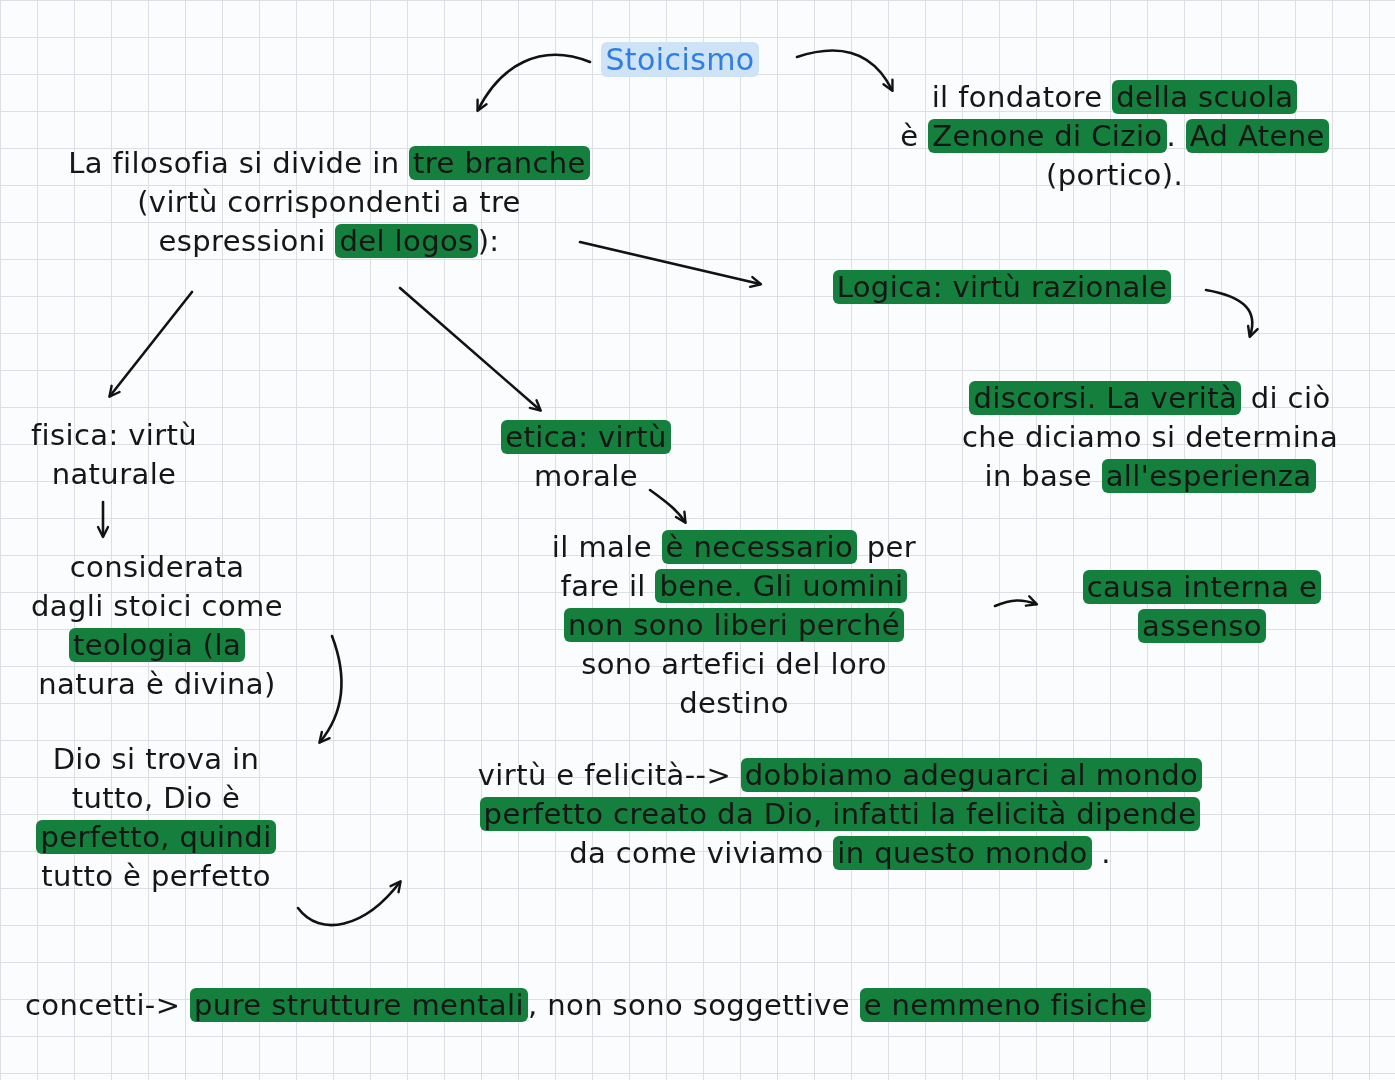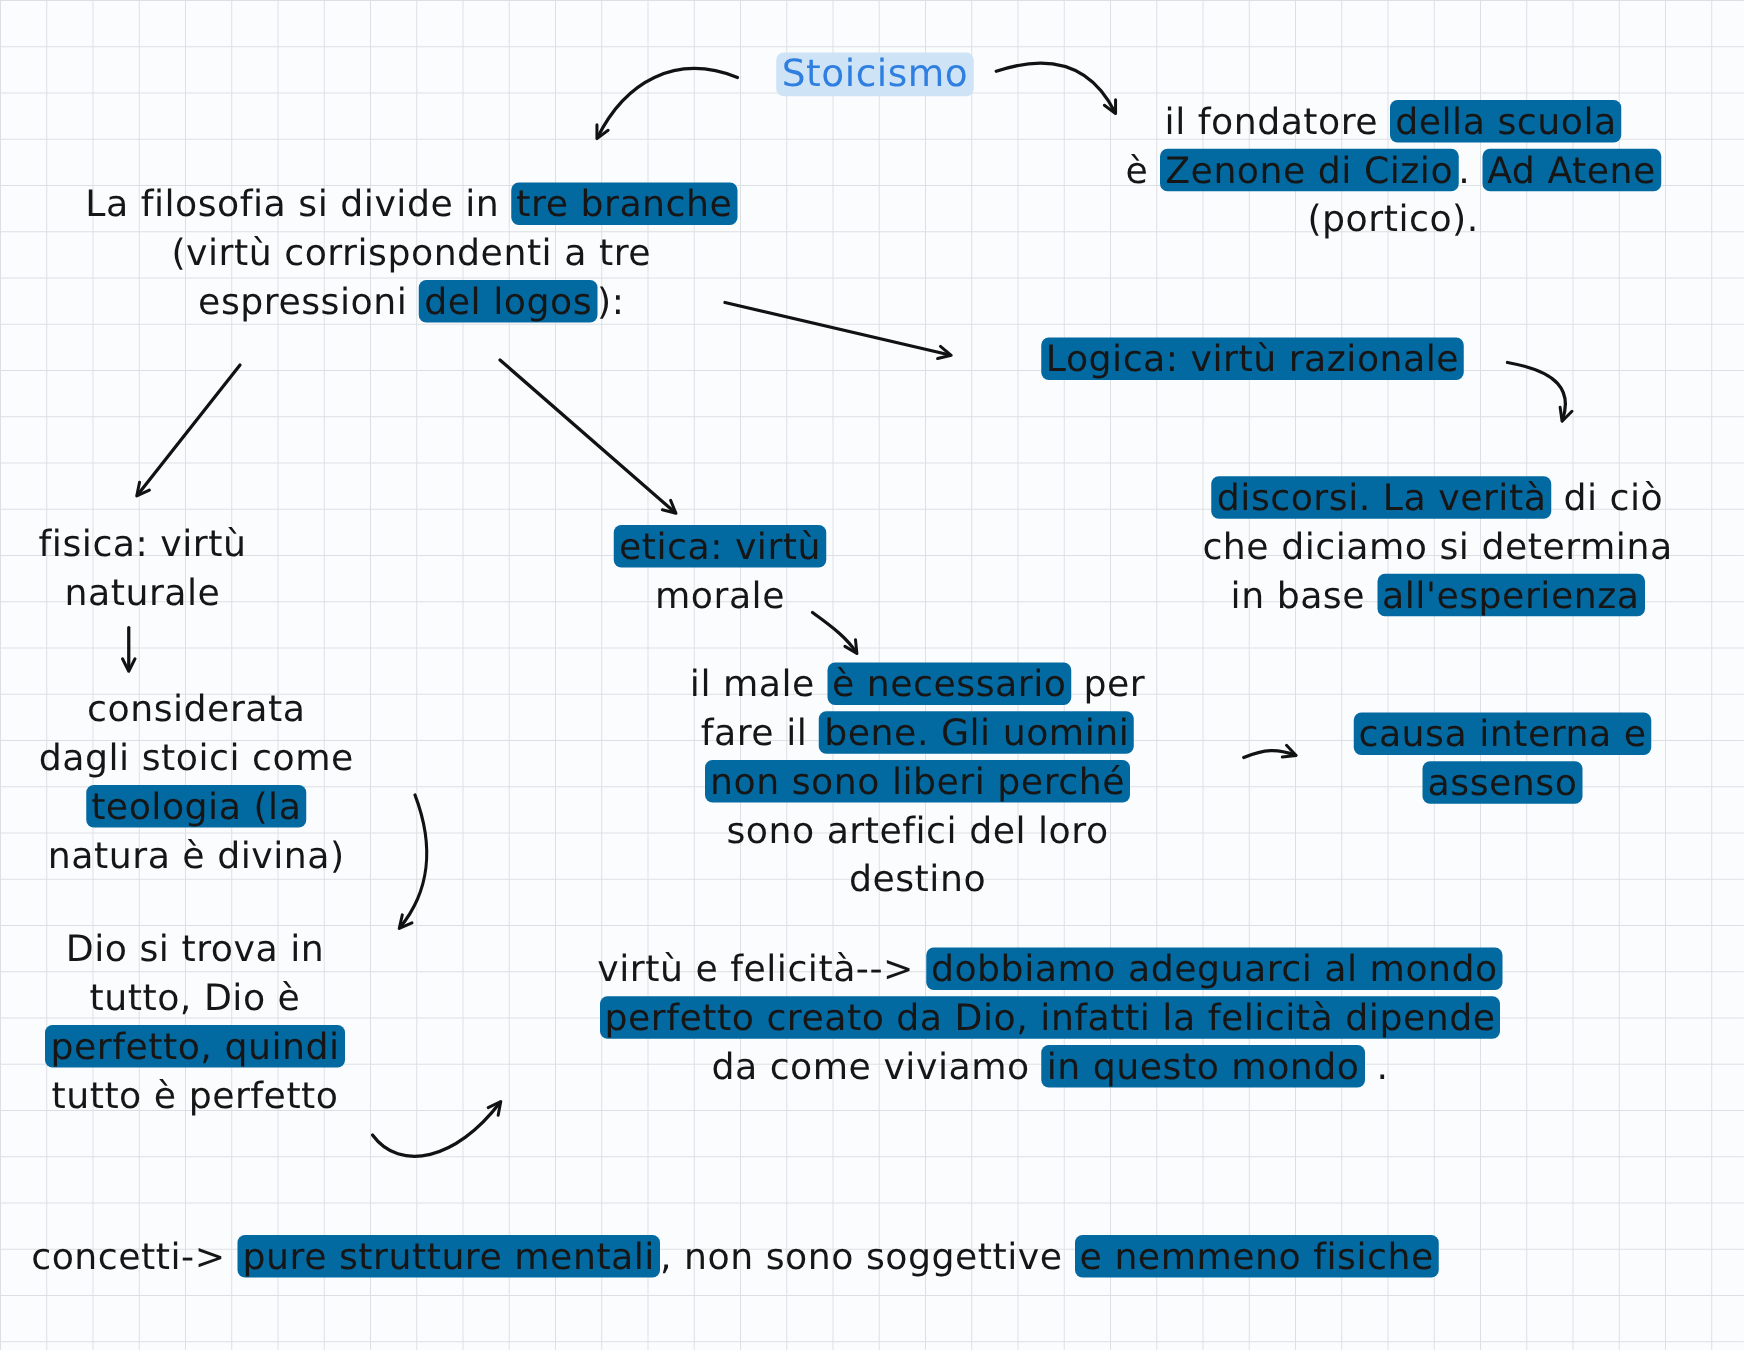--- a/index.html
+++ b/index.html
@@ -19,29 +19,29 @@
   .arrows { position:absolute; left:0; top:0; width:1395px; height:1080px; pointer-events:none; }
   .arrows path.edge { fill:none; stroke:#121212; stroke-width:2.6; stroke-linecap:round; }
   .node {
     position:absolute;
     text-align:center;
     font-size:29px;
     line-height:39px;
     letter-spacing:0.4px;
     white-space:normal;
   }
-  .hl { background:#0369a1; border-radius:6px; padding:0 4px; }
-  .node-title { left:580px; top:40px;  width:240px; color:#2e7fe0; font-size:30px; }
+  .hl { background:#15803d; border-radius:6px; padding:0 4px; }
+  .node-title { left:560px; top:40px;  width:240px; color:#2e7fe0; font-size:30px; }
   .node-title .hl { background:#cfe3f7; }
   .node-founder { left:862px; top:78px;  width:505px; }
   .node-filosofia { left:20px;  top:144px; width:618px; }
   .node-logica { left:792px; top:268px; width:420px; text-align:center; }
   .node-disciplina { left:930px; top:340px; width:440px; }
   .node-fisica { left:8px;   top:416px; width:212px; }
-  .node-etica { left:478px; top:418px; width:196px; }
+  .node-etica { left:488px; top:418px; width:196px; }
   .node-male { left:518px; top:528px; width:432px; }
   .node-causa { left:1052px; top:568px; width:300px; }
   .node-considerata { left:2px;   top:548px; width:310px; }
   .node-dio { left:8px;   top:740px; width:296px; }
   .node-virtu { left:400px; top:756px; width:880px; }
   .node-concetti { left:25px;  top:986px; width:1345px; text-align:left; }
 </style>
 </head>
 <body>
 

